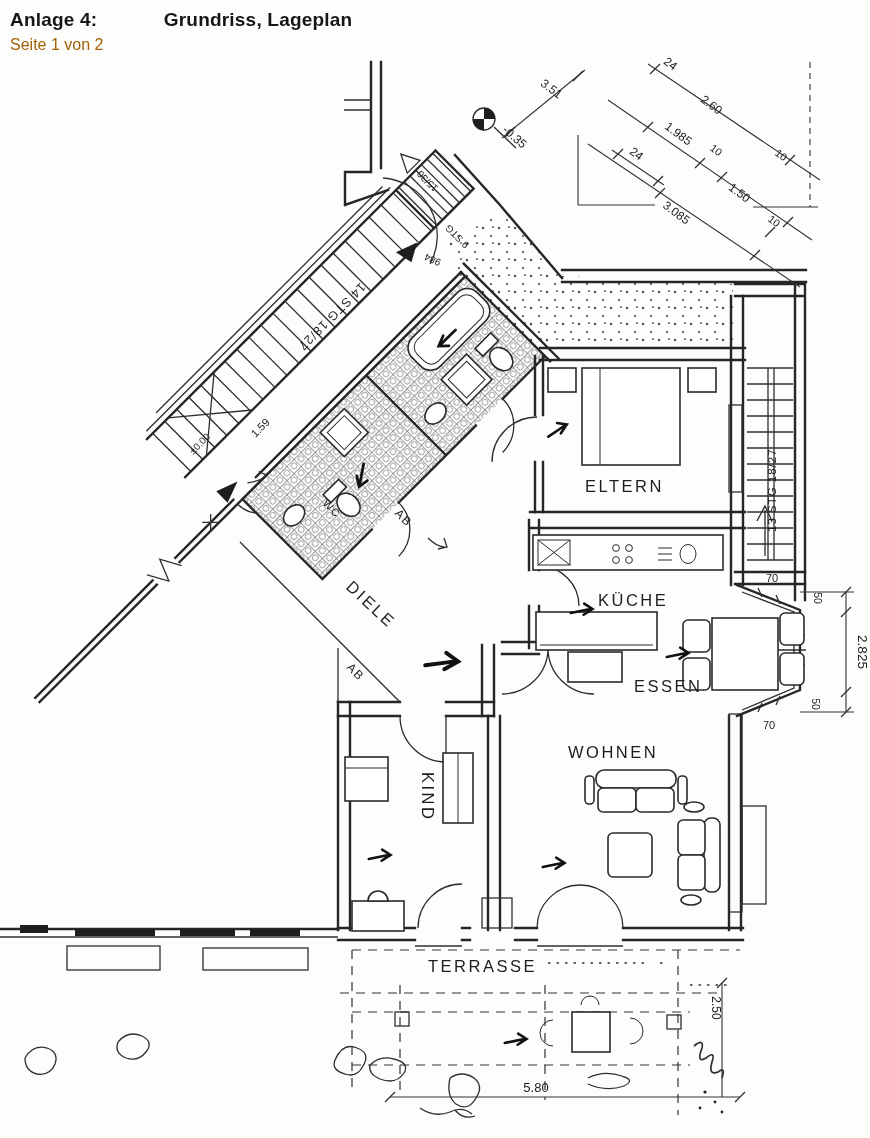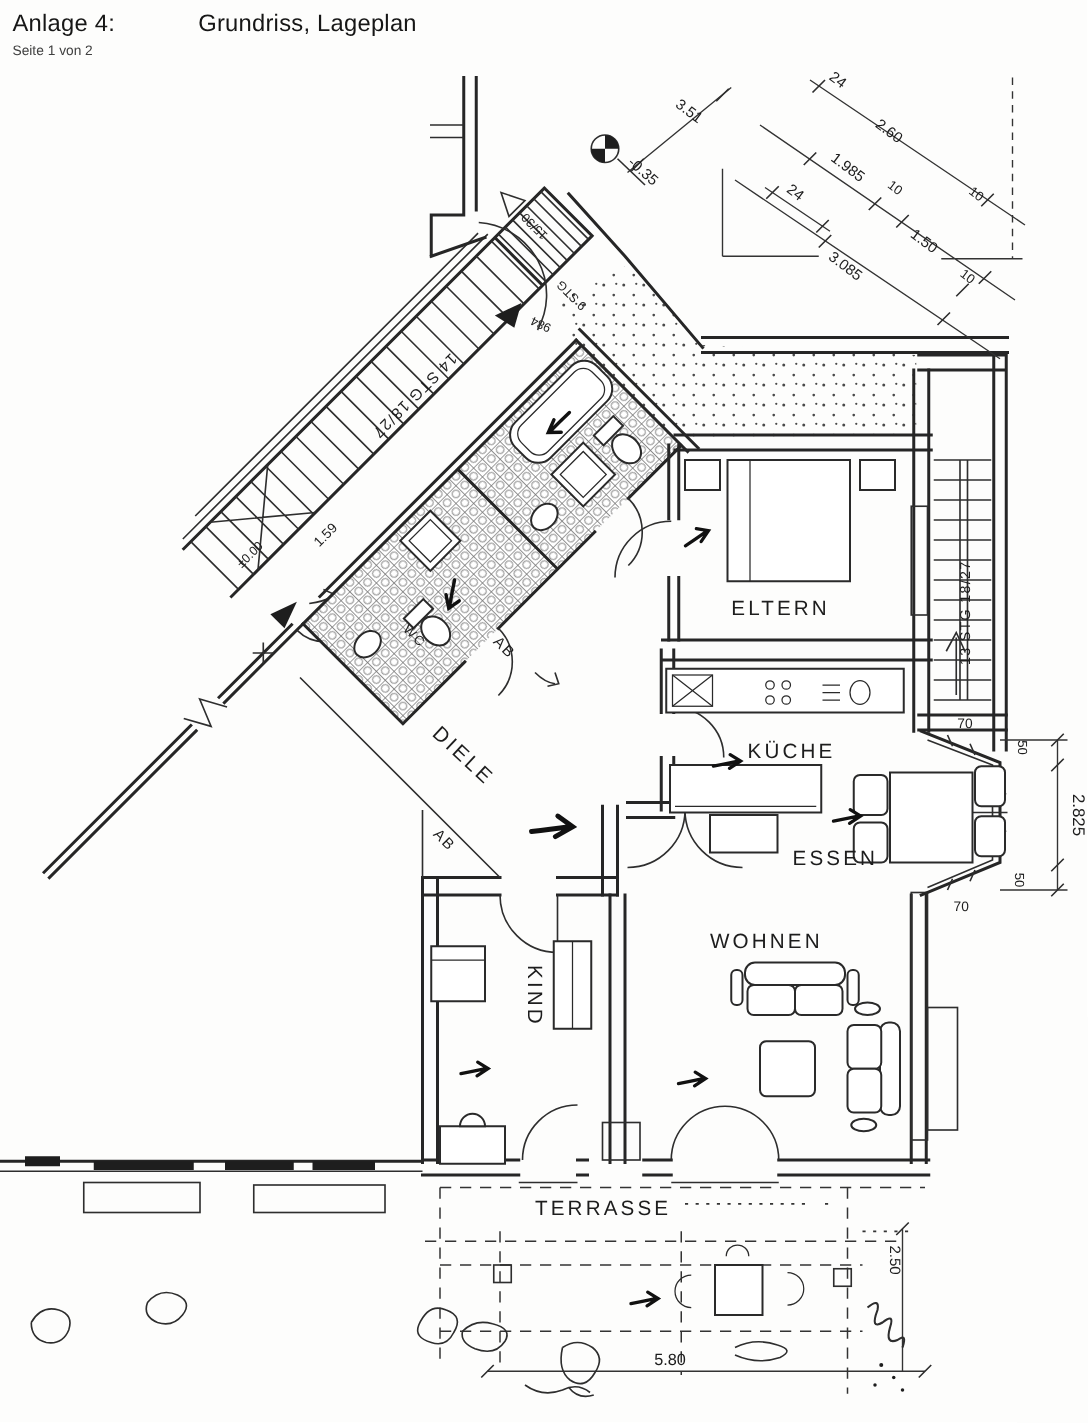--- a/index.html
+++ b/index.html
@@ -1,21 +1,21 @@
 <!DOCTYPE html>
 <html><head>
 <meta charset="utf-8">
 <style>
   html,body{margin:0;padding:0;background:#fff;}
   .page{position:relative;width:870px;height:1138px;background:#fdfdfc;overflow:hidden;
         font-family:"Liberation Sans",sans-serif;color:#161616;}
   .hdr{position:absolute;top:8px;left:10px;width:560px;line-height:1.25;}
-  .hdr .b{font-weight:normal;font-size:19px;letter-spacing:.2px;}
+  .hdr .b{font-weight:bold;font-size:19px;letter-spacing:.2px;}
   .hdr .t2{margin-left:62px;margin-top:35px;}
-  .hdr .sub{font-size:11px;margin-top:3px;color:#404040;}
+  .hdr .sub{font-size:16px;margin-top:3px;color:#a16207;}
   svg{position:absolute;left:0;top:0;}
   svg text{fill:#1d1d1d;font-family:"Liberation Sans",sans-serif;}
   .room{font-size:16.5px;letter-spacing:2.5px;}
   .roomS{font-size:12px;letter-spacing:1.5px;}
   .dim{font-size:12px;text-anchor:middle;}
   .dimS{font-size:10.5px;text-anchor:middle;}
   .note{font-size:10px;text-anchor:middle;}
   .stxt{font-size:12.5px;letter-spacing:1px;}
   .w2{stroke:#262626;stroke-width:2.4;fill:none;stroke-linecap:square;}
   .w1{stroke:#2e2e2e;stroke-width:1.3;fill:none;}

